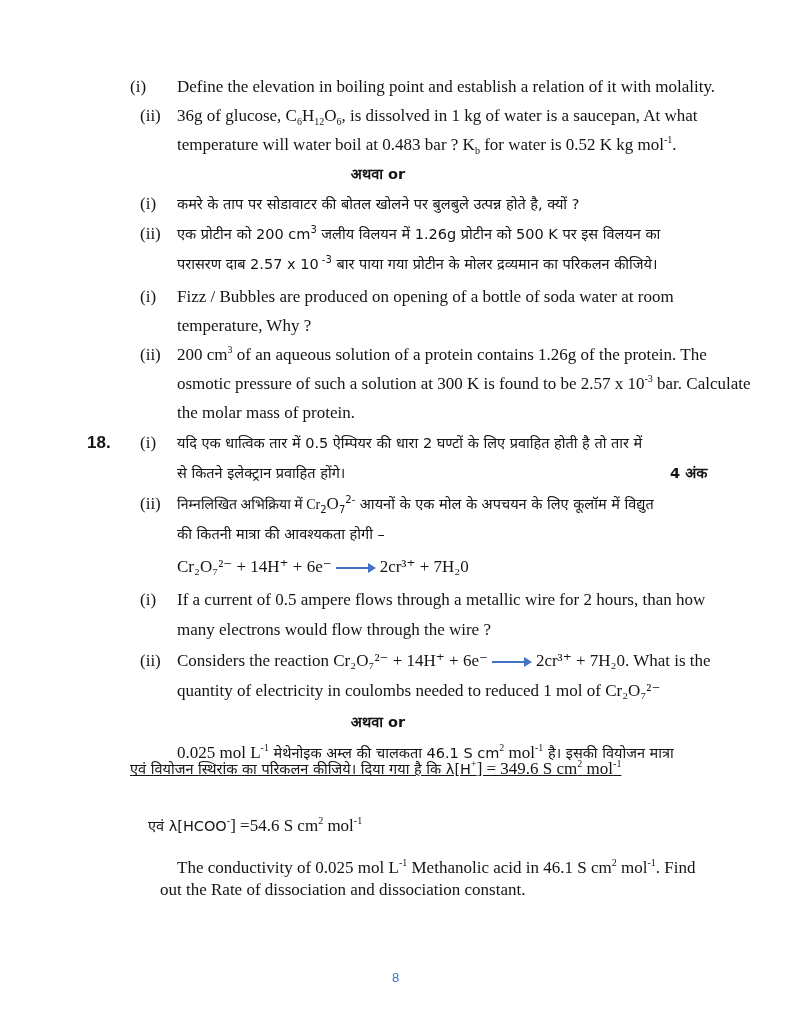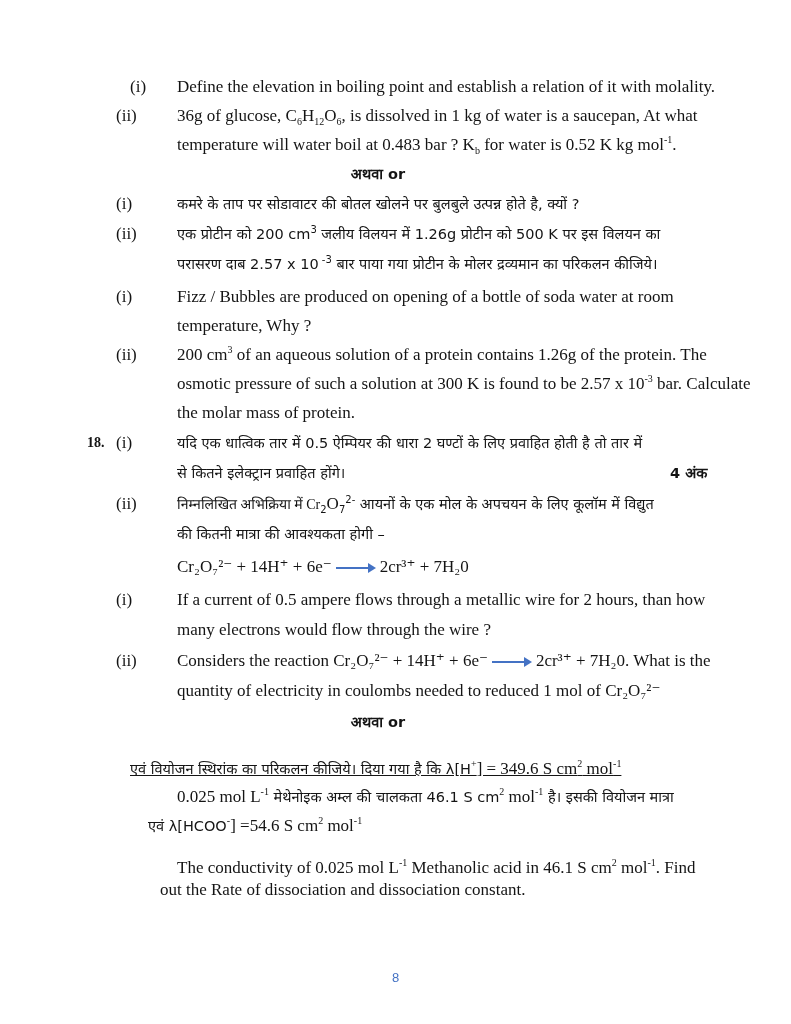--- a/index.html
+++ b/index.html
@@ -1,23 +1,23 @@
 <!DOCTYPE html>
 <html><head>
 <meta charset="utf-8">
 <style>
   html, body { margin: 0; padding: 0; background: #ffffff; }
   body { width: 791px; height: 1024px; position: relative; overflow: hidden; color: #141414;
          font-family: "Liberation Serif", "DejaVu Serif", serif; }
   .line { position: absolute; white-space: nowrap; font-size: 17px; line-height: 22px; }
   .hi { font-family: "DejaVu Sans", "Liberation Sans", sans-serif; font-size: 14.5px; }
-  .num { position: absolute; left: 116px; font-size: 17px; }
+  .num { position: absolute; left: 140px; font-size: 17px; }
   .txt { position: absolute; left: 177px; }
   .center { position: absolute; left: 0; width: 756px; text-align: center; font-weight: bold; }
-  .qno { position: absolute; left: 87px; font-family: Liberation Serif, serif; font-weight: bold; font-size: 14px; }
+  .qno { position: absolute; left: 87px; font-family: Liberation Sans, sans-serif; font-weight: bold; font-size: 17px; }
   sup, sub { font-size: 10px; line-height: 0; }
   .arrow { display: inline-block; width: 40px; height: 10px; vertical-align: middle; margin: 0 4px; position: relative; }
   .arrow::before { content: ""; position: absolute; left: 0; top: 4px; width: 32px; height: 1.5px; background: #4472c4; }
   .arrow::after { content: ""; position: absolute; right: 0; top: 0px; border-left: 8px solid #4472c4; border-top: 5px solid transparent; border-bottom: 5px solid transparent; }
   .page-no { position: absolute; top: 970px; left: 0; width: 791px; text-align: center; color: #4472c4;
              font-family: "Liberation Sans", sans-serif; font-size: 13px; }
   .marks { position: absolute; right: 56px; font-weight: bold; }
 </style>
 </head>
 <body>
@@ -94,21 +94,21 @@
 </div>
 <div class="line" style="top:650px;">
   <span class="num">(ii)</span>
   <span class="txt"><span>Considers the reaction Cr₂O₇²⁻ + 14H⁺ + 6e⁻</span><span class="arrow"></span><span>2cr³⁺ + 7H₂0. What is the</span></span>
 </div>
 <div class="line" style="top:680px;">
   <span class="txt">quantity of electricity in coulombs needed to reduced 1 mol of Cr₂O₇²⁻</span>
 </div>
 <div class="line center hi" style="top:711px;">अथवा or</div>
 
-<div class="line" style="top:786px; left:177px;">
+<div class="line" style="top:742px; left:177px;">
   <span>0.025 mol L</span><sup>-1</sup><span class="hi"> मेथेनोइक अम्ल की चालकता 46.1 S cm</span><sup>2</sup><span> mol</span><sup>-1</sup><span class="hi"> है। इसकी वियोजन मात्रा</span>
 </div>
 <div class="line" style="top:758px; left:130px;text-decoration:underline;">
   <span class="hi">एवं वियोजन स्थिरांक का परिकलन कीजिये। दिया गया है कि λ[H</span><sup>+</sup><span>] = 349.6  S cm</span><sup>2</sup><span> mol</span><sup>-1</sup>
 </div>
 <div class="line" style="top:815px; left:148px;">
   <span class="hi">एवं λ[HCOO</span><sup>-</sup><span>] =54.6 S cm</span><sup>2</sup><span> mol</span><sup>-1</sup>
 </div>
 <div class="line" style="top:849px; left:177px;margin-top:8px;">
   <span>The conductivity of 0.025 mol L</span><sup>-1</sup><span> Methanolic acid in 46.1 S cm</span><sup>2</sup><span> mol</span><sup>-1</sup><span>. Find</span>

